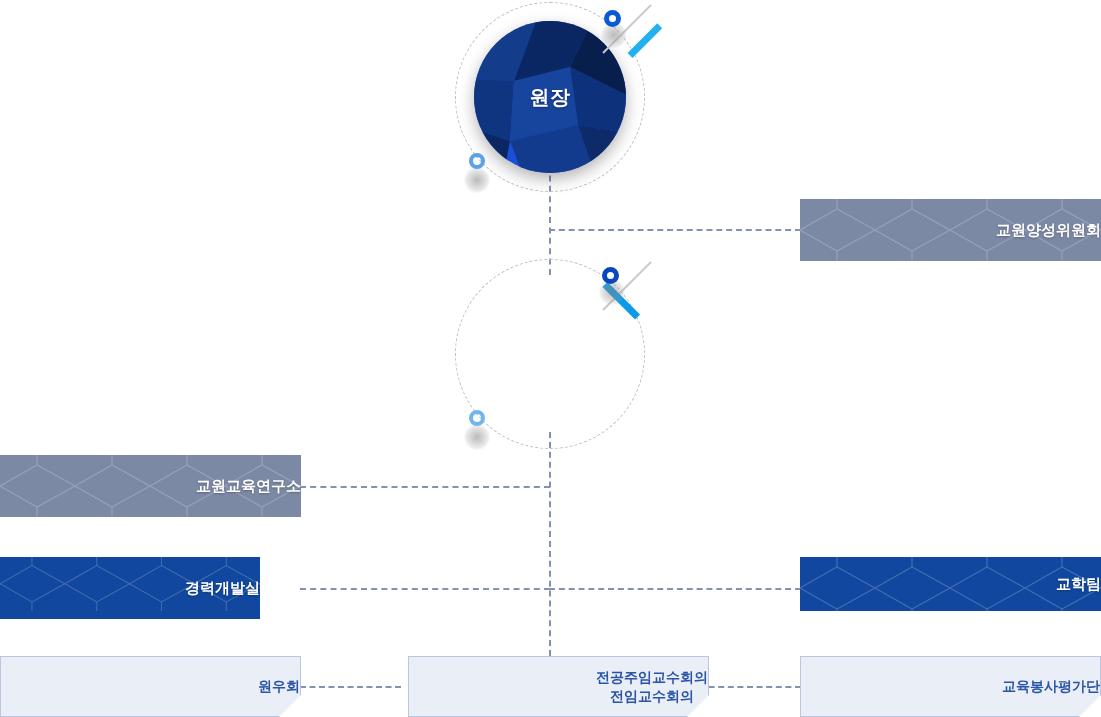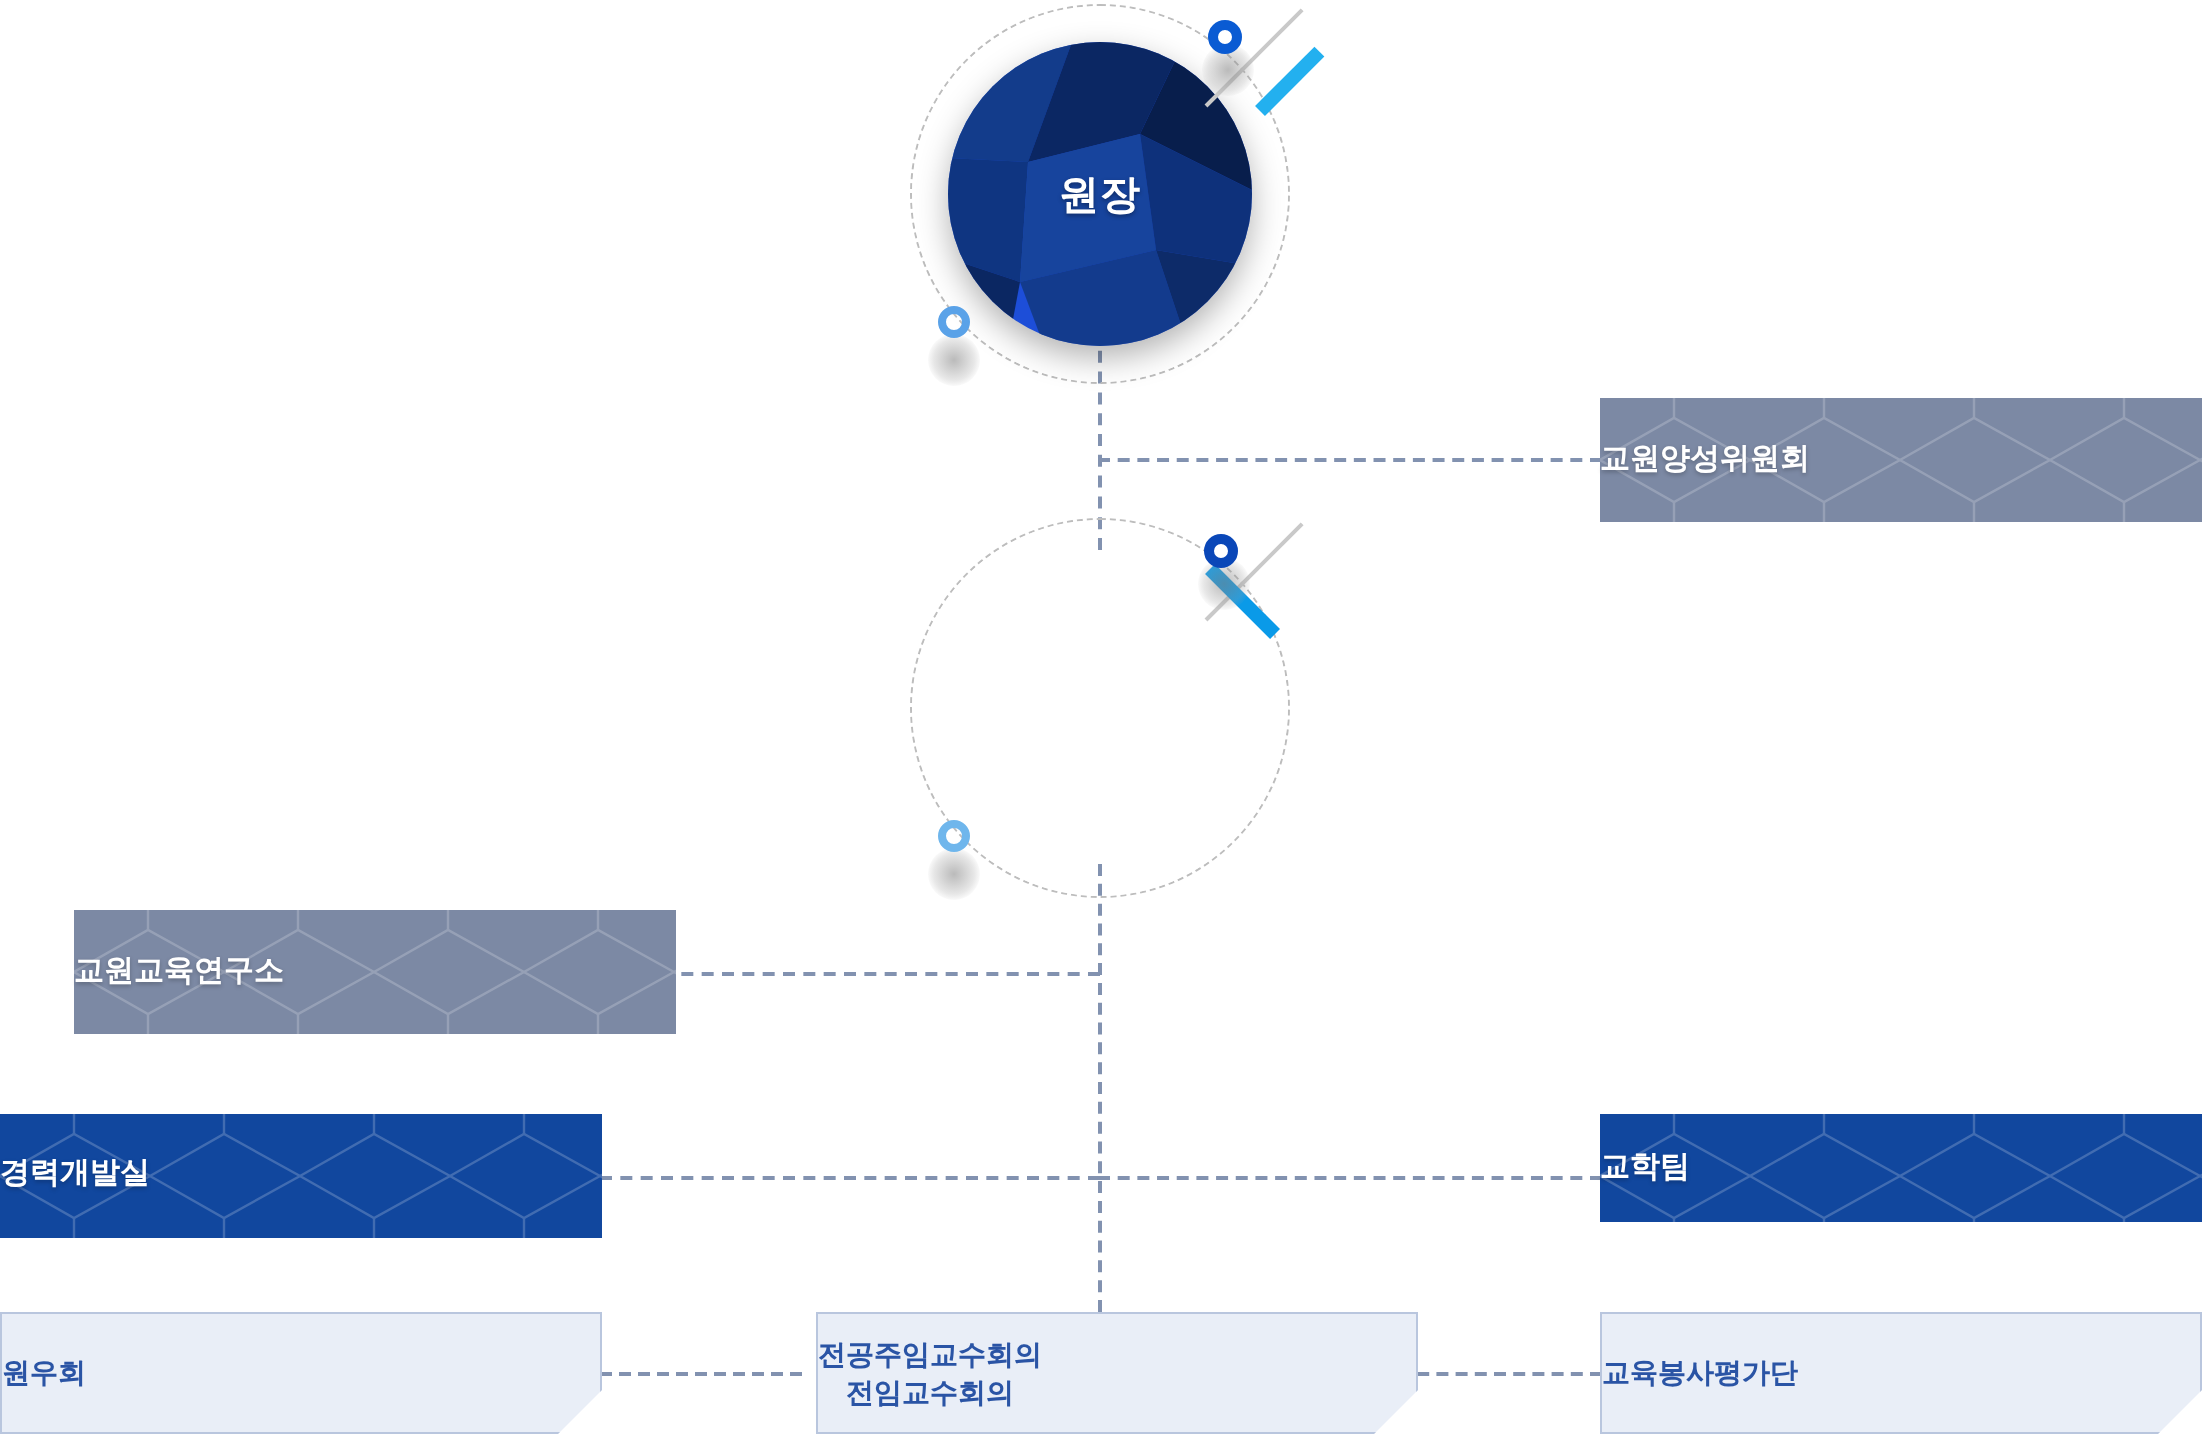--- a/index.html
+++ b/index.html
@@ -113,24 +113,25 @@
     transform-origin: left center;
     transform: rotate(45deg);
     z-index: 7;
   }
 
   
   .box {
     position: absolute;
     display: flex;
     align-items: center;
-    justify-content: flex-start;
+    justify-content: flex-end;
     text-align: center;
     box-sizing: border-box;
     z-index: 4;
+    padding-left: 18px;
   }
   .box-label {
     position: relative;
     z-index: 2;
     line-height: 1.35;
   }
 
   .box-gray {
     background-color: #7c89a4;
     color: #ffffff;
@@ -225,36 +226,36 @@
         <path d="M150,31 L187,10 L225,31 L187,52 Z"></path>
           <path d="M225,31 L262,10 L300,31 L262,52 Z"></path>
         <path d="M37,10 L37,-12 M112,10 L112,-12 M187,10 L187,-12 M262,10 L262,-12"></path>
         <path d="M37,52 L37,74 M112,52 L112,74 M187,52 L187,74 M262,52 L262,74"></path>
         <path d="M0,31 L-37,10 M0,31 L-37,52 M300,31 L337,10 M300,31 L337,52"></path>
       </g>
     </svg>
     <span class="box-label">교원양성위원회</span>
   </div>
 
-  <div class="box box-gray" style="left:0px; top:455px; width:301px; height:62px;margin-left:37px;">
+  <div class="box box-gray" style="left:0px; top:455px; width:301px; height:62px;">
     <svg class="cube-pattern" viewBox="0 0 301 62" preserveAspectRatio="none">
       <g stroke="#ffffff" stroke-width="1.2" fill="none">
         <path d="M0,31 L37,10 L75,31 L37,52 Z"></path>
           <path d="M75,31 L112,10 L150,31 L112,52 Z"></path>
         <path d="M150,31 L187,10 L225,31 L187,52 Z"></path>
           <path d="M225,31 L262,10 L300,31 L262,52 Z"></path>
         <path d="M37,10 L37,-12 M112,10 L112,-12 M187,10 L187,-12 M262,10 L262,-12"></path>
         <path d="M37,52 L37,74 M112,52 L112,74 M187,52 L187,74 M262,52 L262,74"></path>
         <path d="M0,31 L-37,10 M0,31 L-37,52 M300,31 L337,10 M300,31 L337,52"></path>
       </g>
     </svg>
     <span class="box-label">교원교육연구소</span>
   </div>
 
-  <div class="box box-blue" style="left:0px; top:557px; width:301px; height:62px;font-family:Liberation Mono, monospace;">
+  <div class="box box-blue" style="left:0px; top:557px; width:260px; height:62px;">
     <svg class="cube-pattern" viewBox="0 0 301 62" preserveAspectRatio="none">
       <g stroke="#ffffff" stroke-width="1.2" fill="none">
         <path d="M0,31 L37,10 L75,31 L37,52 Z"></path>
           <path d="M75,31 L112,10 L150,31 L112,52 Z"></path>
         <path d="M150,31 L187,10 L225,31 L187,52 Z"></path>
           <path d="M225,31 L262,10 L300,31 L262,52 Z"></path>
         <path d="M37,10 L37,-12 M112,10 L112,-12 M187,10 L187,-12 M262,10 L262,-12"></path>
         <path d="M37,52 L37,74 M112,52 L112,74 M187,52 L187,74 M262,52 L262,74"></path>
         <path d="M0,31 L-37,10 M0,31 L-37,52 M300,31 L337,10 M300,31 L337,52"></path>
       </g>

